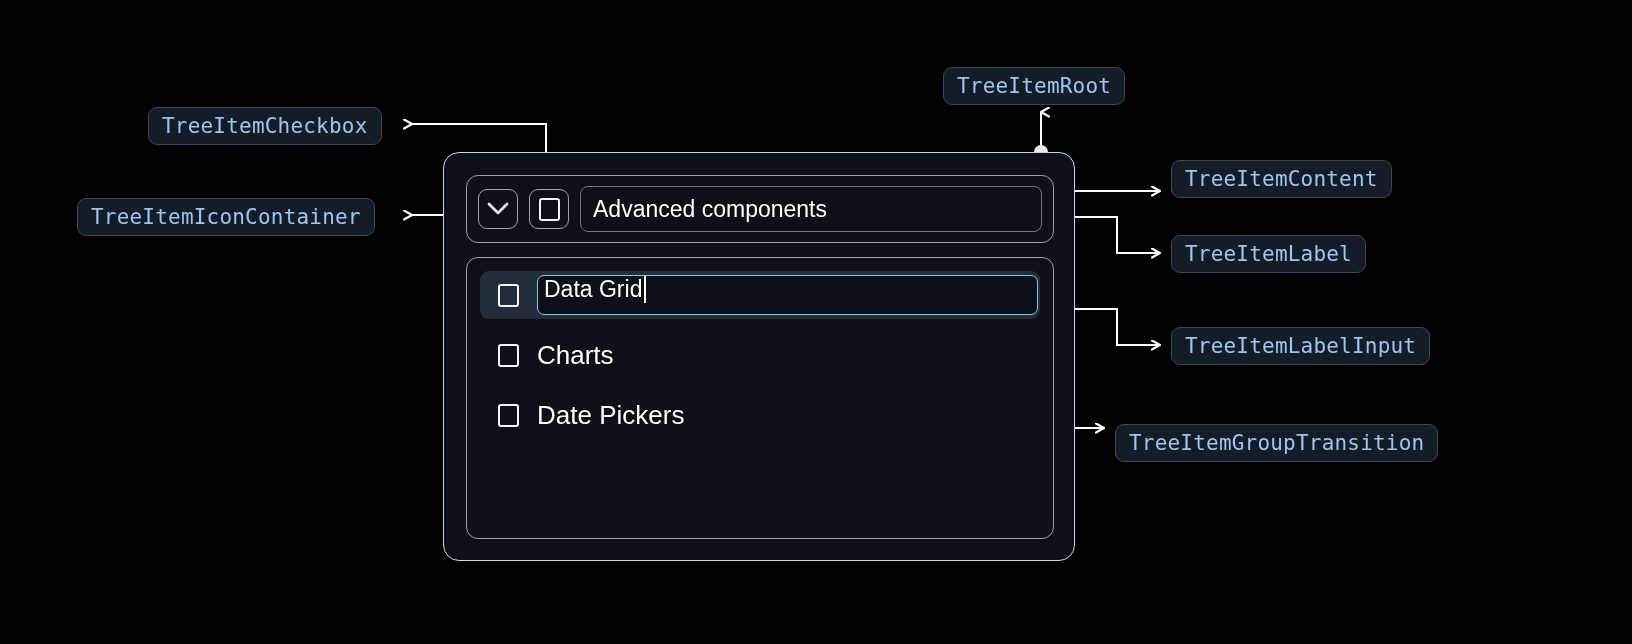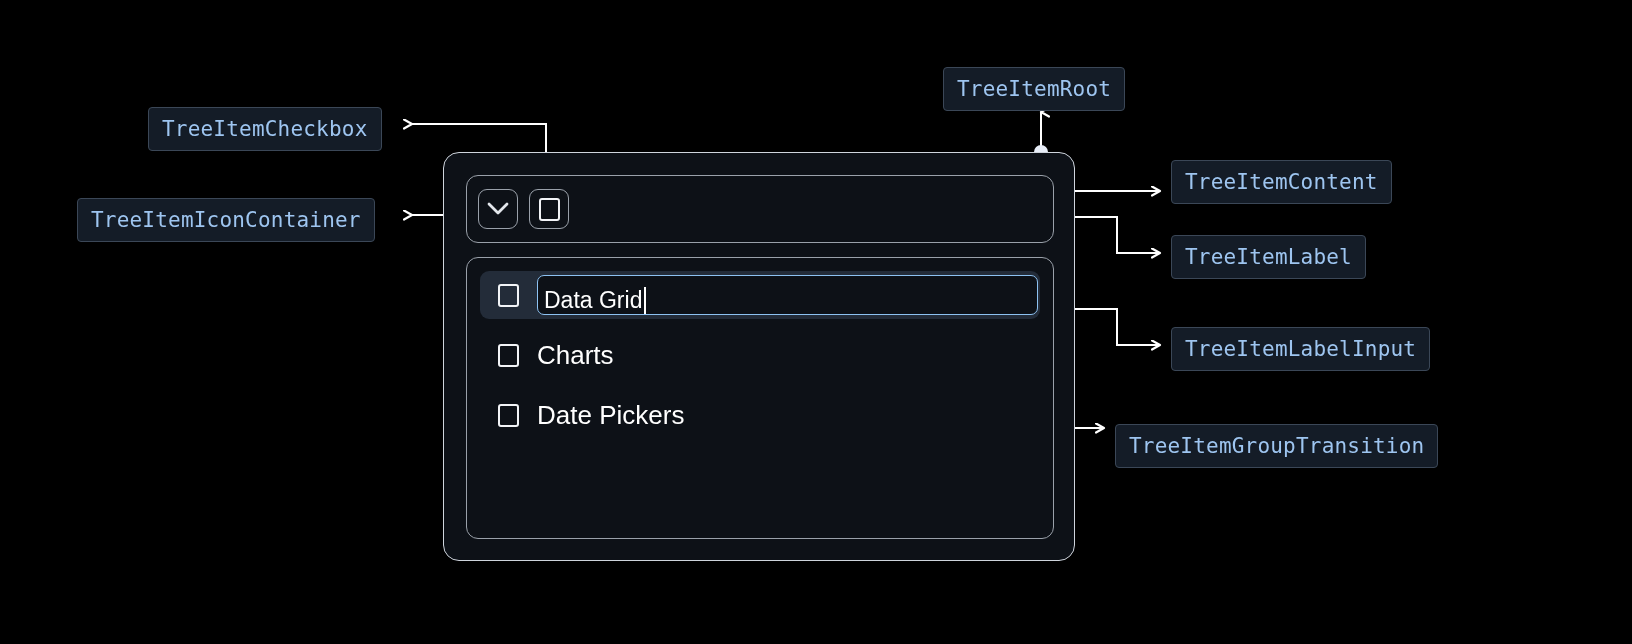--- a/index.html
+++ b/index.html
@@ -8,25 +8,25 @@
     background: #000000;
     overflow: hidden;
     font-family: "Liberation Sans", sans-serif;
   }
   #stage { position: relative; width: 1632px; height: 644px; }
 
   
   .badge {
     position: absolute;
     display: flex; align-items: center; justify-content: center;
-    height: 44px;
+    height: 38px;
     padding: 0 13px;
     background: #141c27;
     border: 1px solid #3b4757;
-    border-radius: 4px;
+    border-radius: 9px;
     color: #9ec5f0;
     font-family: "DejaVu Sans Mono", "Liberation Mono", monospace;
     font-size: 21px;
     letter-spacing: 0.2px;
     white-space: nowrap;
   }
 
   
   #wires { position: absolute; left: 0; top: 0; width: 1632px; height: 644px; }
 
@@ -109,21 +109,21 @@
     color: #ffffff;
     font-size: 26px;
   }
   .row-input {
     flex: 1 1 auto;
     height: 40px;
     margin-right: 2px;
     background: #0d1117;
     border: 1.6px solid #8dc2f2;
     border-radius: 7px;
-    display: flex; align-items: flex-end;
+    display: flex; align-items: flex-start;
     padding: 0 6px;
     color: #ffffff;
     font-size: 23px;
   }
   .caret {
     display: inline-block;
     width: 2px; height: 27px;
     background: #ffffff;
     margin-left: 2px;
   }
@@ -195,20 +195,21 @@
       <div class="icon-container">
         <svg width="22" height="14" viewBox="0 0 22 14">
           <path d="M2,2 L11,11 L20,2" fill="none" stroke="#e3e7ec" stroke-width="2.8" stroke-linecap="round" stroke-linejoin="round"></path>
         </svg>
       </div>
 
       <div class="chk-wrap">
         <div class="chk"></div>
       </div>
 
+      <div class="tree-label">Advanced components</div>
     </div>
 
     <div class="tree-group">
 
       <div class="tree-row selected">
         <div class="row-chk"></div>
         <div class="row-input">
           <span>Data Grid</span>
             <span class="caret"></span>
         </div>

